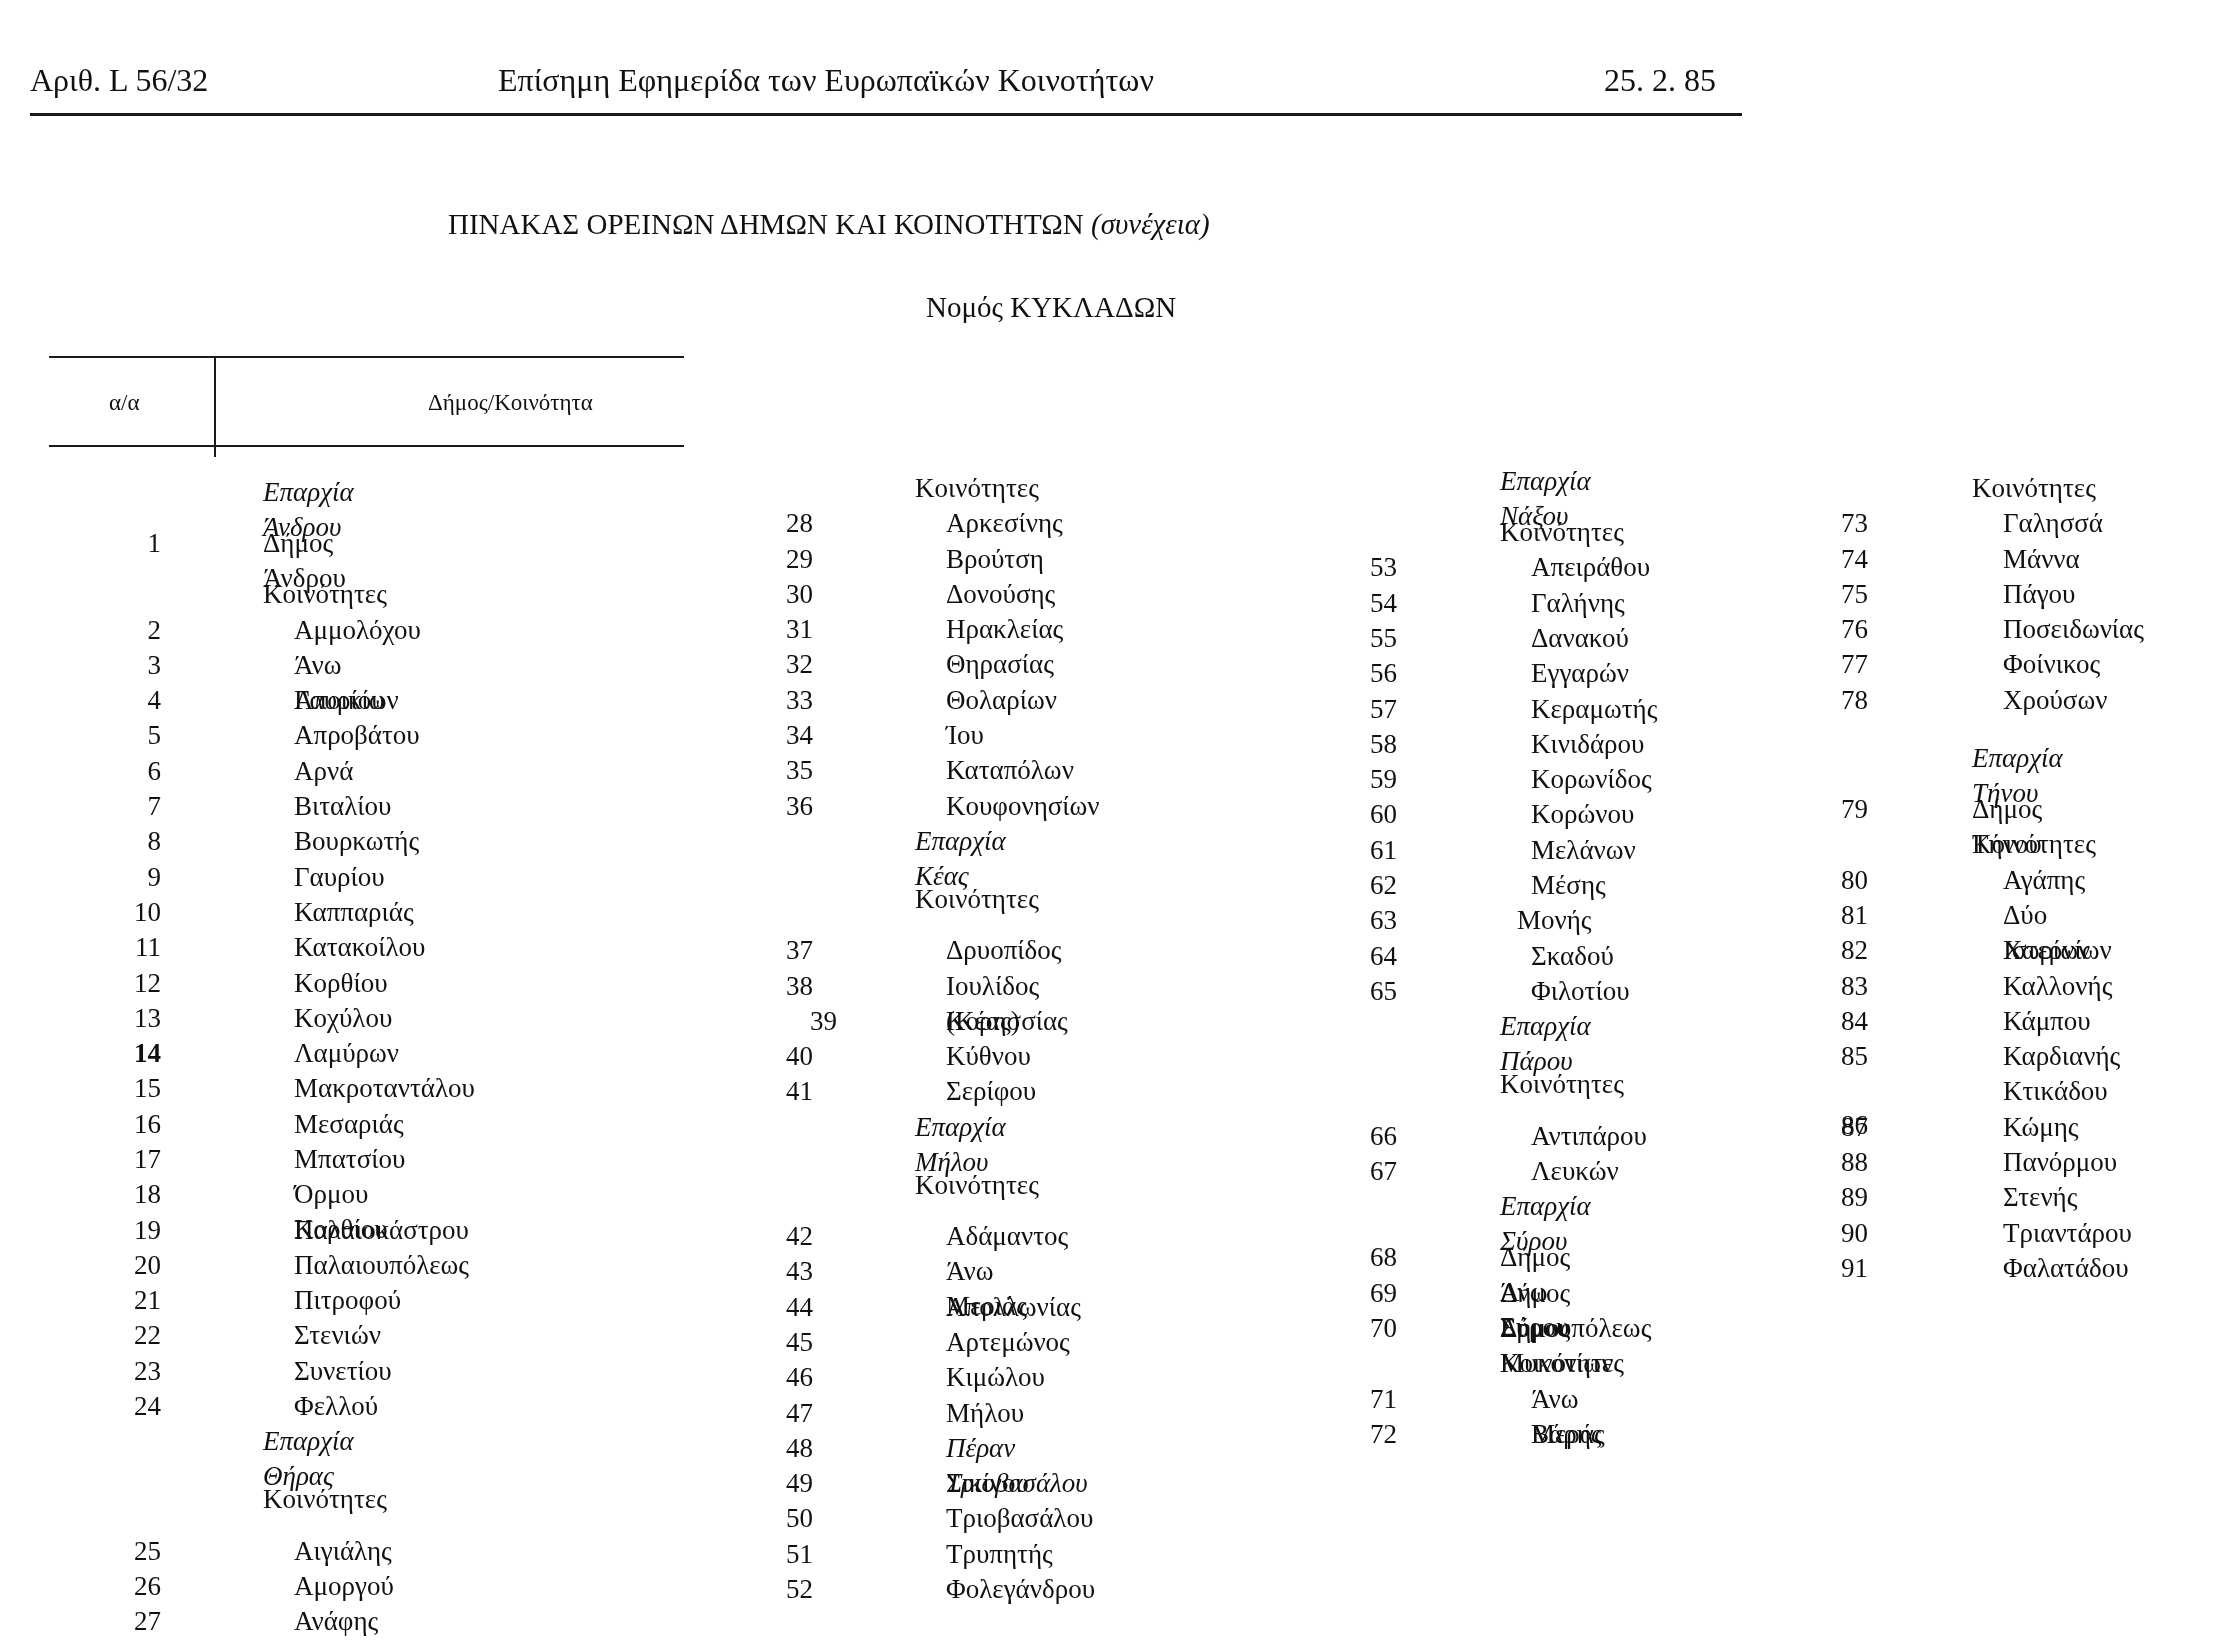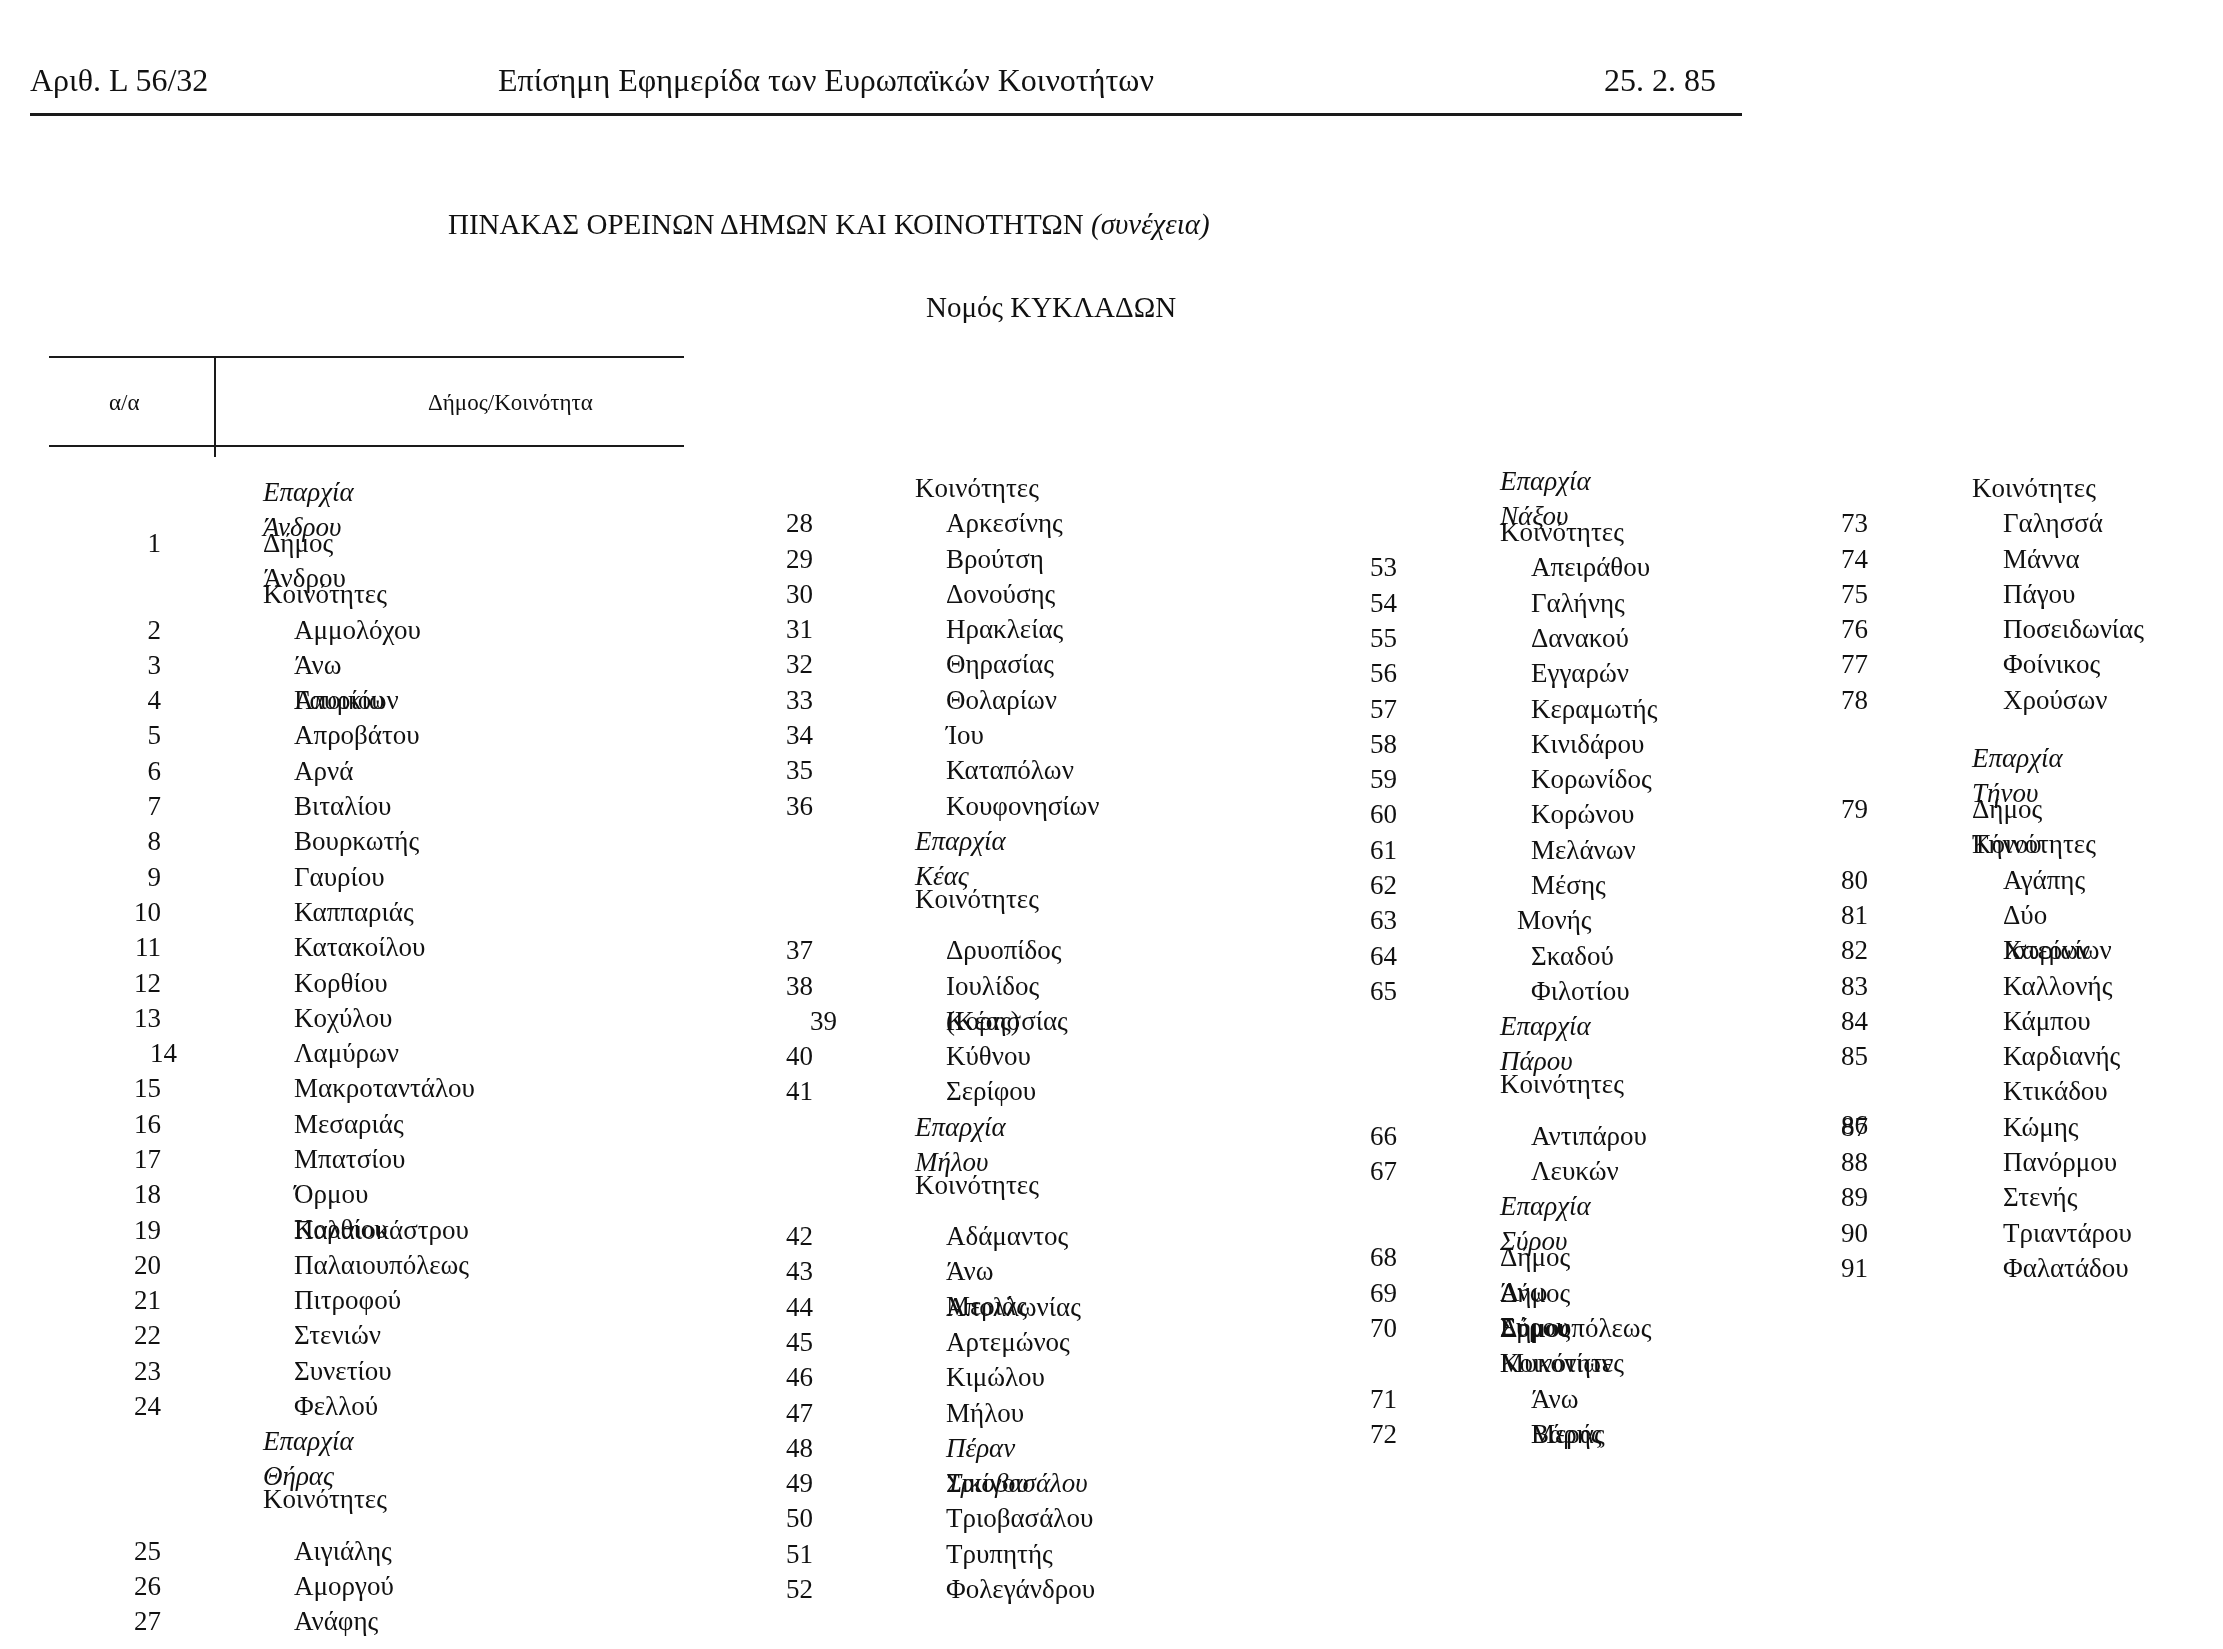--- a/index.html
+++ b/index.html
@@ -92,21 +92,21 @@
     </div>
     <div class="row" style="position: absolute; top: 491px; left: 0px;">
       <span class="num" style="left: 108px; width: 53px;">12</span>
       <span class="name" style="left: 294px;">Κορθίου</span>
     </div>
     <div class="row" style="position: absolute; top: 526px; left: 0px;">
       <span class="num" style="left: 108px; width: 53px;">13</span>
       <span class="name" style="left: 294px;">Κοχύλου</span>
     </div>
     <div class="row" style="position: absolute; top: 561px; left: 0px;">
-      <span class="num" style="left: 124px; width: 53px;">14</span>
+      <span class="num" style="left: 108px; width: 53px; font-weight: bold;">14</span>
       <span class="name" style="left: 294px;">Λαμύρων</span>
     </div>
     <div class="row" style="position: absolute; top: 596px; left: 0px;">
       <span class="num" style="left: 108px; width: 53px; text-align: right;">15</span>
       <span class="name" style="left: 294px;">Μακροταντάλου</span>
     </div>
     <div class="row" style="position: absolute; top: 632px; left: 0px;">
       <span class="num" style="left: 108px; width: 53px;">16</span>
       <span class="name" style="left: 294px;">Μεσαριάς</span>
     </div>

